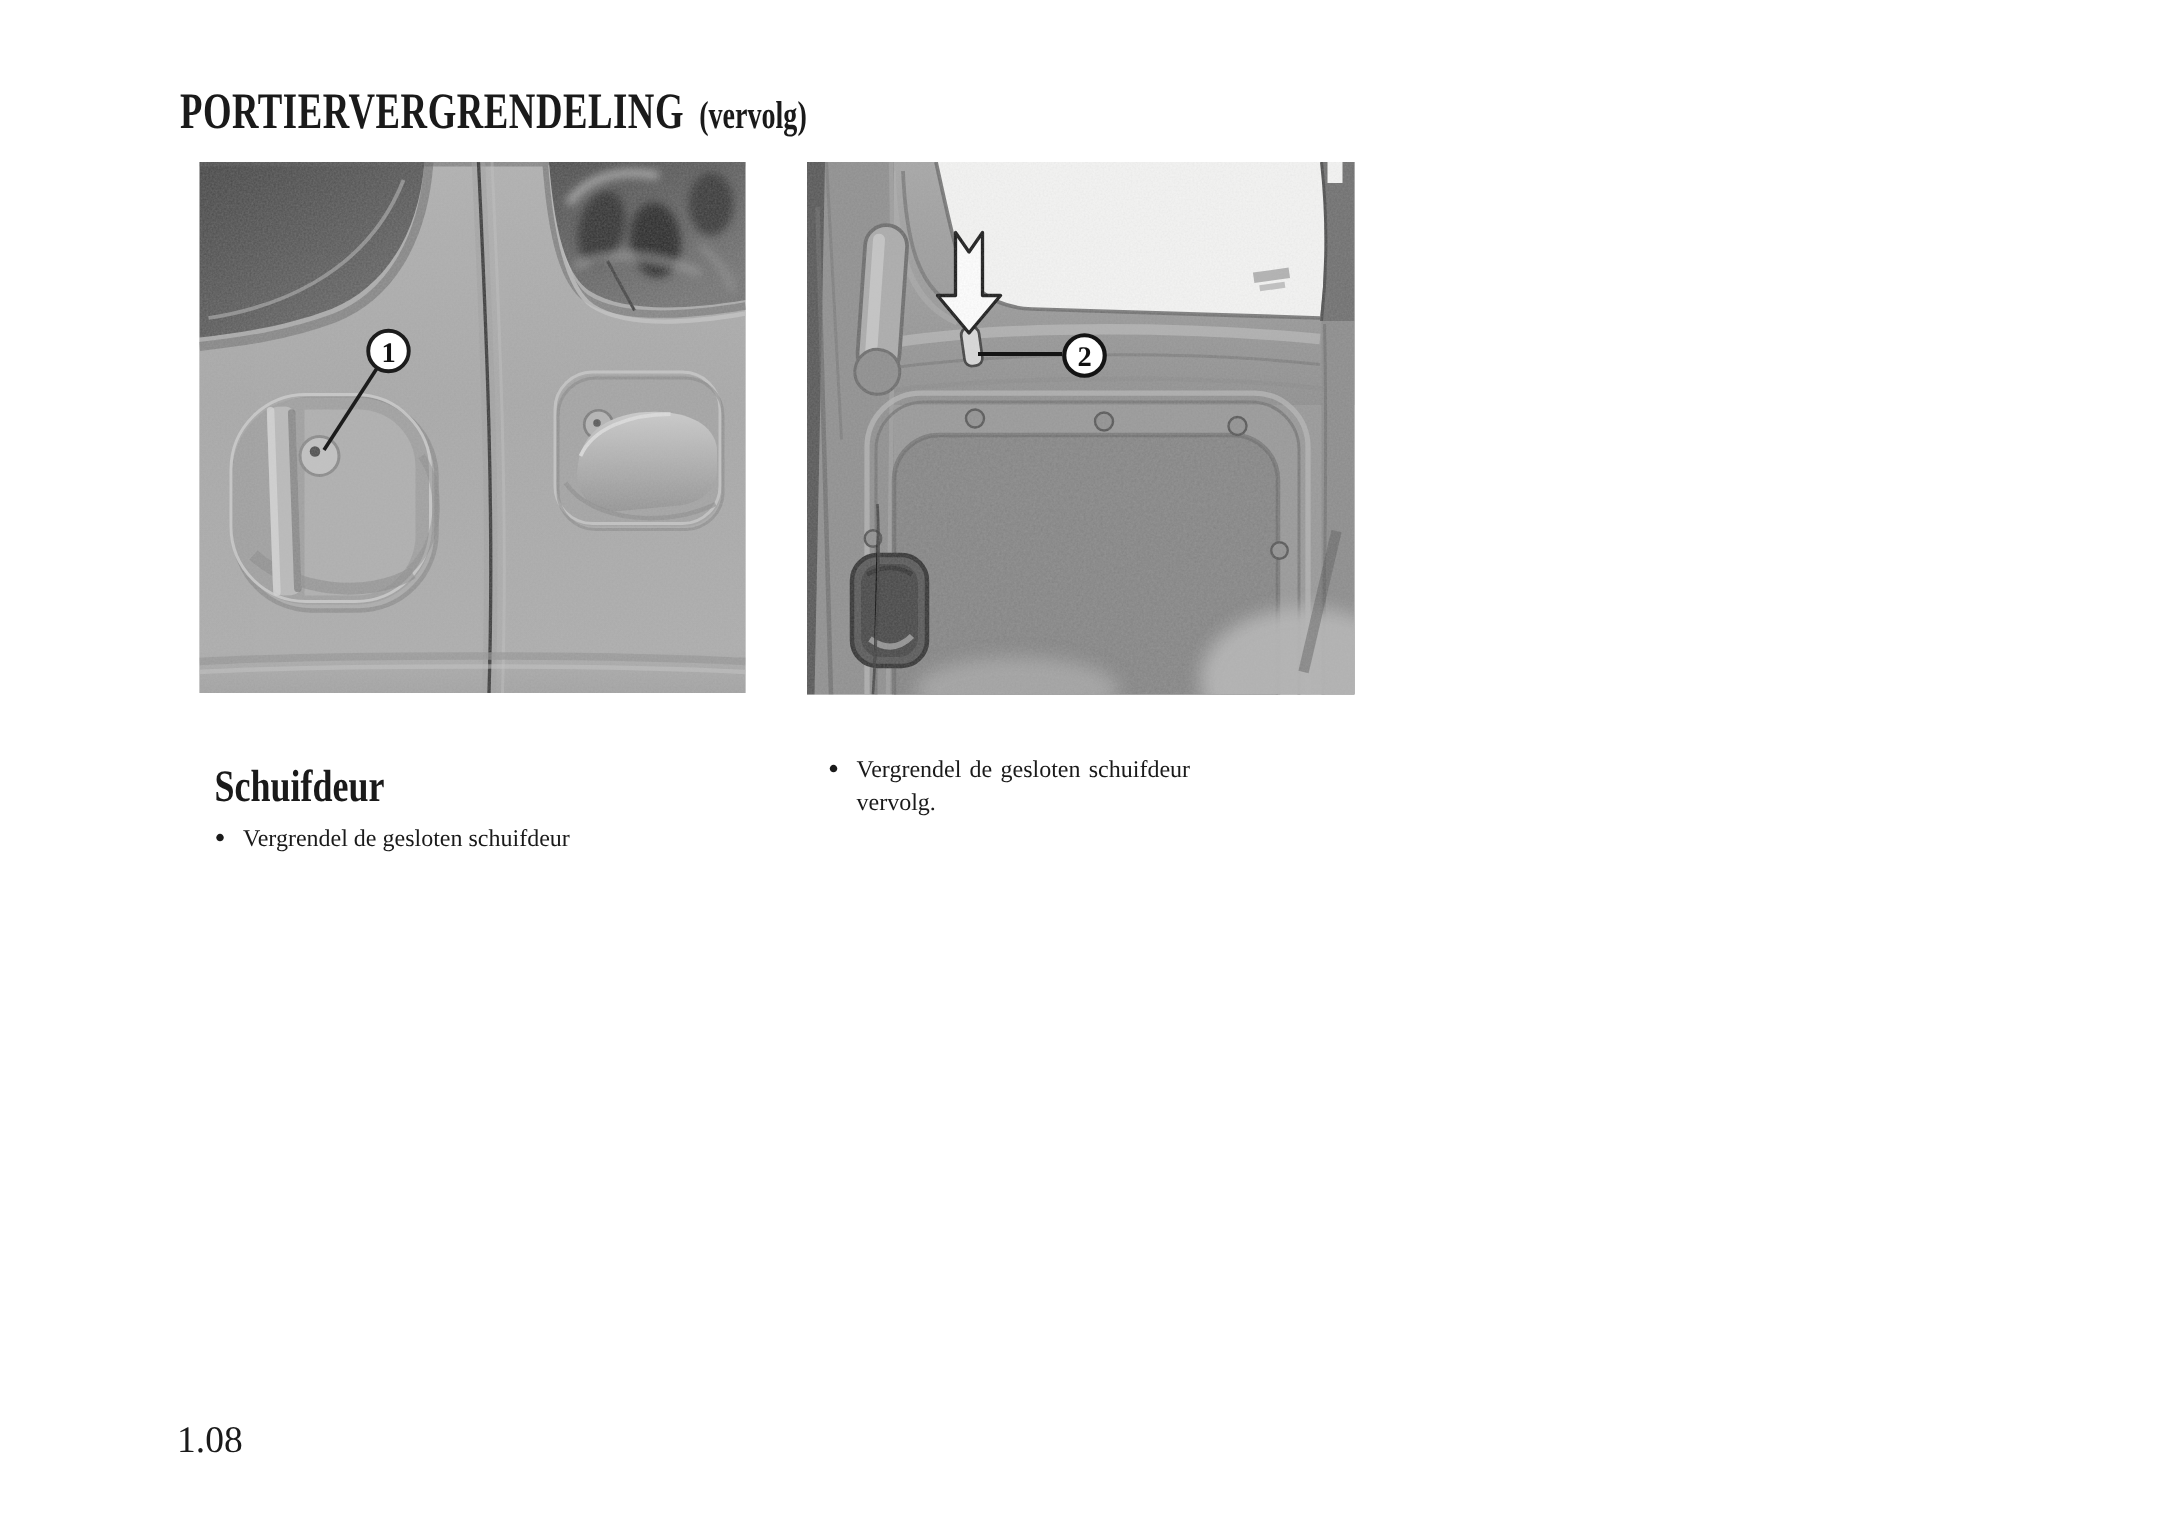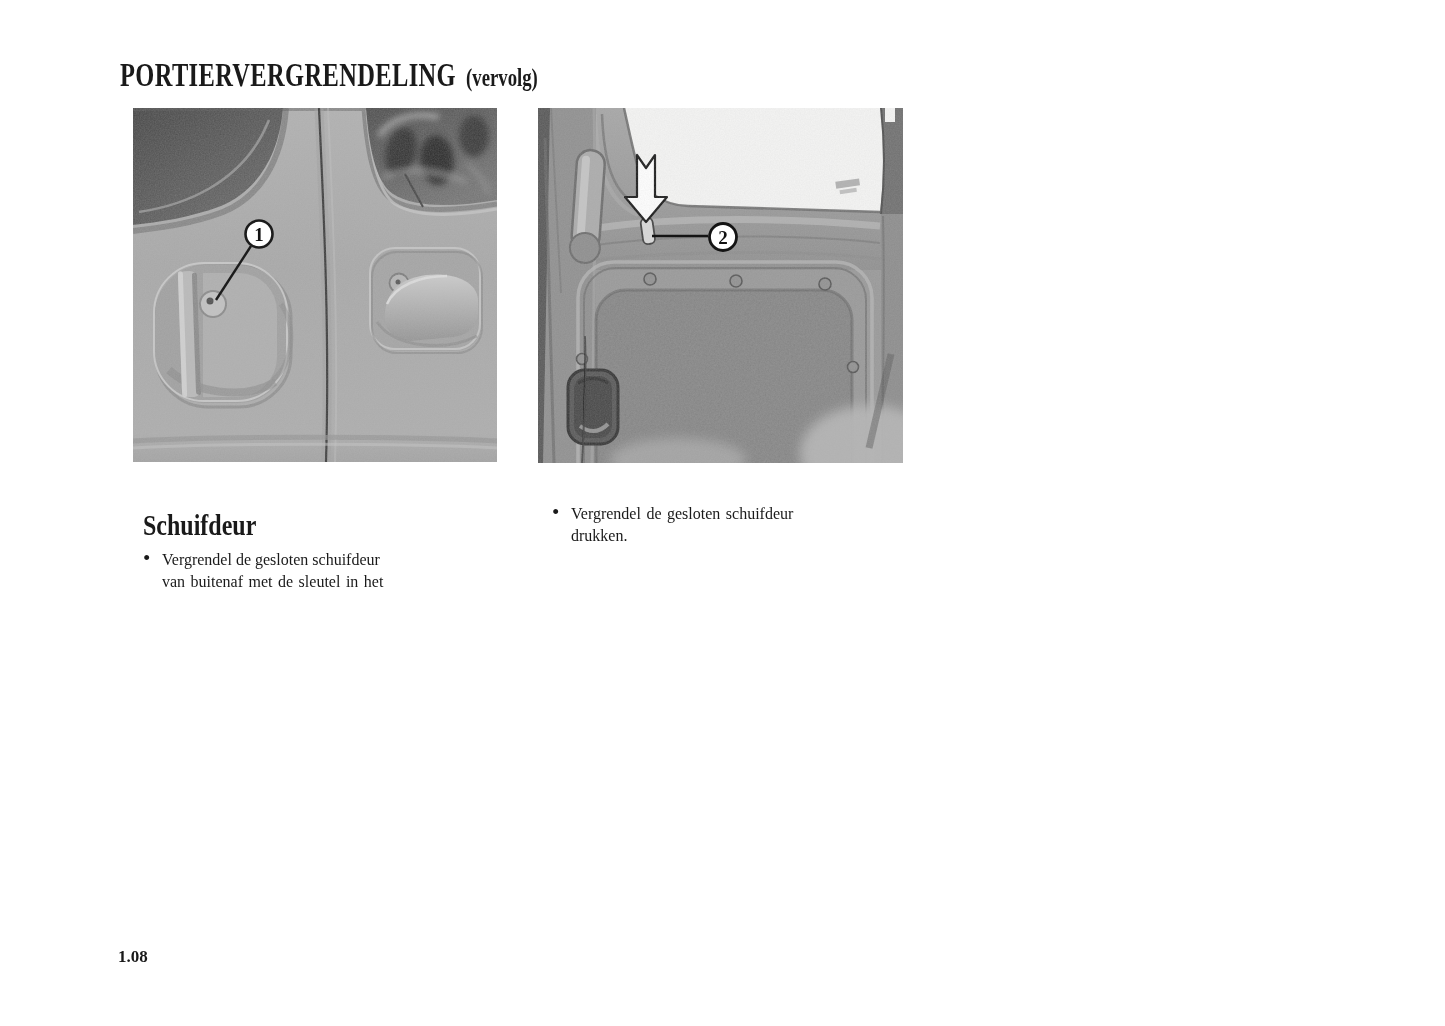--- a/index.html
+++ b/index.html
@@ -43,21 +43,21 @@
   .line { white-space:nowrap; }
   .text-left  .line:nth-child(2) { word-spacing:1.5px; }
   .text-right .line:nth-child(1) { word-spacing:1.5px; }
   .text-right .line:nth-child(2) { word-spacing:5.5px; }
   .seg-bold { font-weight:bold; }
   .seg-bold-italic { font-weight:bold; font-style:italic; }
 
   
   .page-number {
     position:absolute; left:118px; top:947px;
-    font-size:17px; font-weight:bold;
+    font-size:25px; font-weight:normal;
   }
 
   .callout-text { font-family:"Liberation Serif","DejaVu Serif",serif; }
 </style>
 </head>
 <body>
 
 <div class="page">
 
   <h1 class="title">
@@ -275,30 +275,29 @@
       </g>
     </svg>
   </figure>
 
   <section class="text-col text-left">
     <h2 class="section-heading">Schuifdeur</h2>
     <div class="bullet-row">
       <span class="bullet-marker">•</span>
       <div class="bullet-lines">
           <div class="line"><span>Vergrendel de gesloten schuifdeur</span></div>
-          <div class="line"><span>van buitenaf met de sleutel in het</span></div>
         </div>
     </div>
   </section>
 
   <section class="text-col text-right">
     <div class="bullet-row">
       <span class="bullet-marker">•</span>
       <div class="bullet-lines">
           <div class="line"><span>Vergrendel de gesloten schuifdeur</span></div>
-          <div class="line"><span>drukken.</span></div>
+          <div class="line"><span>vervolg.</span></div>
         </div>
     </div>
   </section>
 
   <div class="page-number">1.08</div>
 
 </div>
 
 </body></html>

